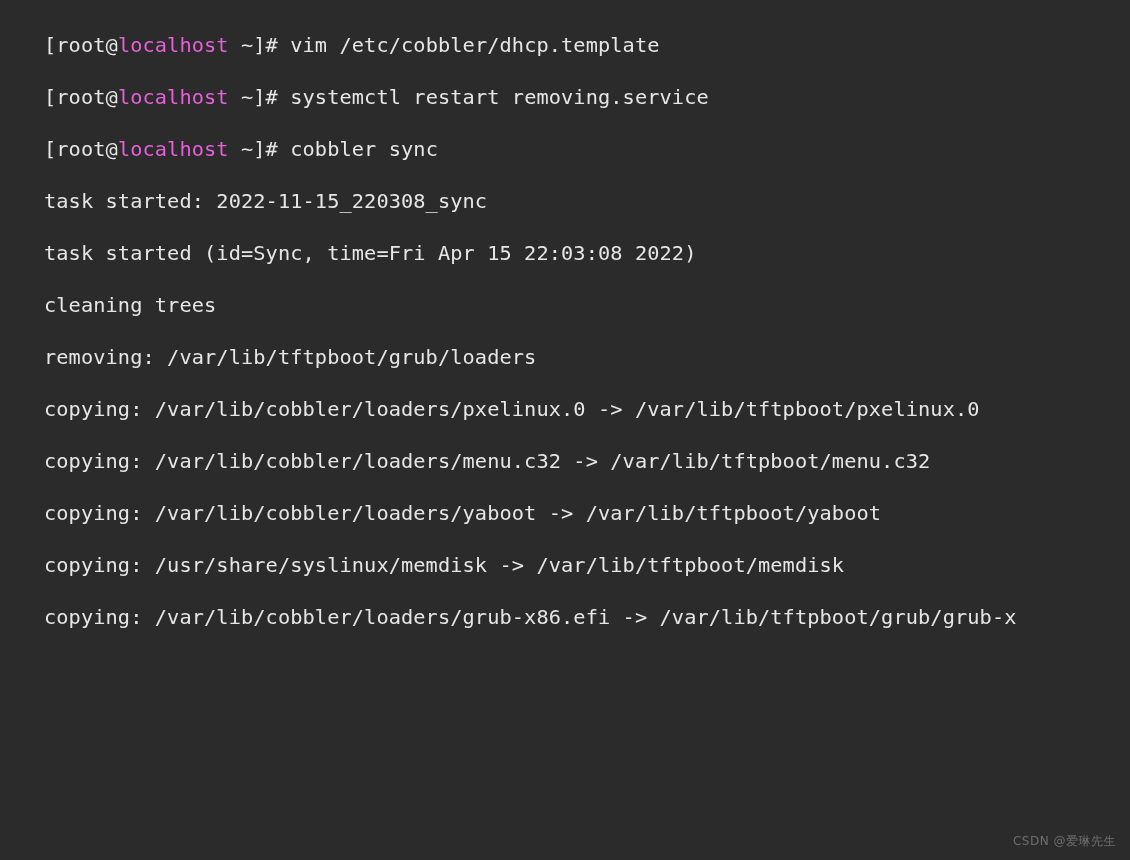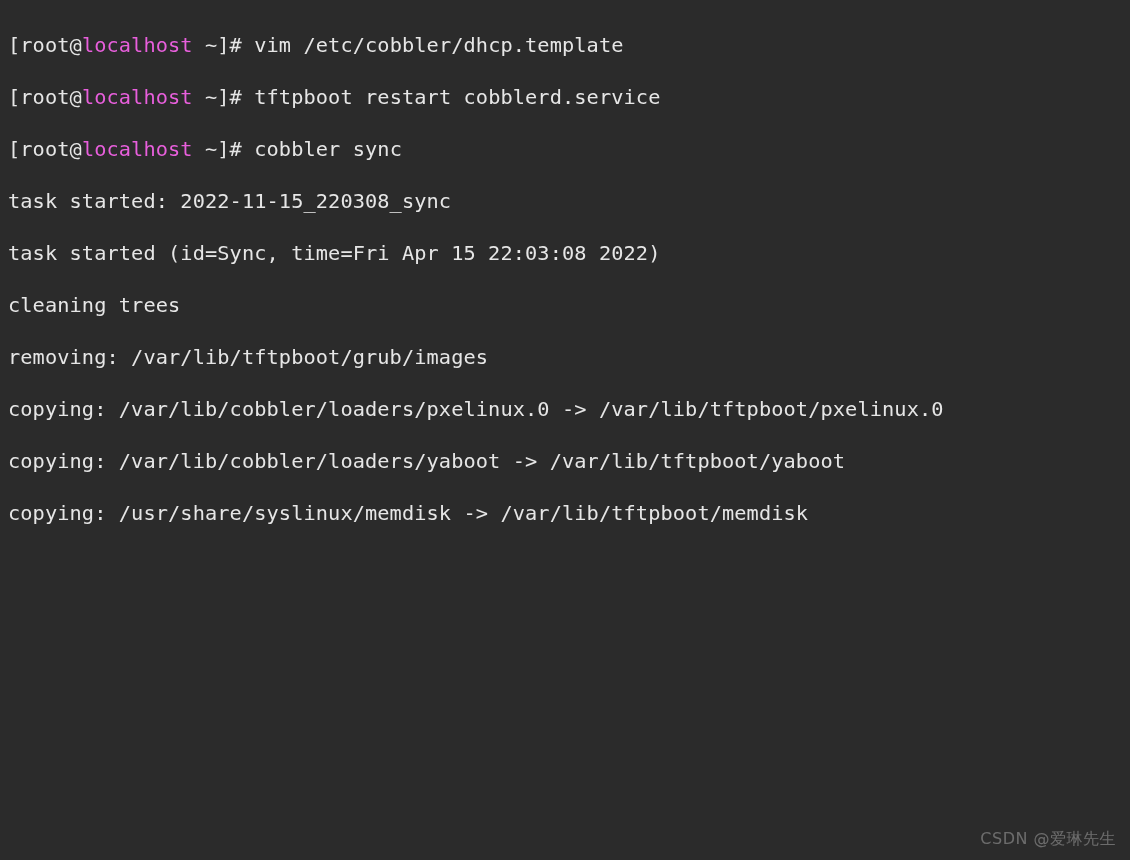--- a/index.html
+++ b/index.html
@@ -21,40 +21,42 @@
     letter-spacing: 0.1px;
   }
   .wh { color: #e6e6e6; }
   .mag { color: #e85fdc; }
   .watermark {
     position: absolute;
     right: 14px;
     bottom: 10px;
     color: rgba(230,230,230,0.35);
     font-family: "DejaVu Sans", Arial, sans-serif;
-    font-size: 16px;
+    font-size: 12px;
     letter-spacing: 0.5px;
     pointer-events: none;
   }
-  .line { display: block; }
+  .line { display: block; margin-left: 36px; }
 </style>
 </head>
 <body>
 
 <div class="terminal">
 <span class="line"><span class="wh">[</span><span class="wh">root</span><span class="wh">@</span><span class="mag">localhost</span><span class="wh"> ~]# </span><span class="wh">vim /etc/cobbler/dhcp.template</span></span>
-<span class="line"><span class="wh">[</span><span class="wh">root</span><span class="wh">@</span><span class="mag">localhost</span><span class="wh"> ~]# </span><span class="wh">tftpboot restart cobblerd.service</span></span>
+<span class="line"><span class="wh">[</span><span class="wh">root</span><span class="wh">@</span><span class="mag">localhost</span><span class="wh"> ~]# </span><span class="wh">systemctl restart removing.service</span></span>
 <span class="line"><span class="wh">[</span><span class="wh">root</span><span class="wh">@</span><span class="mag">localhost</span><span class="wh"> ~]# </span><span class="wh">cobbler sync</span></span>
 <span class="line">task started: 2022-11-15_220308_sync</span>
 <span class="line">task started (id=Sync, time=Fri Apr 15 22:03:08 2022)</span>
 <span class="line">cleaning trees</span>
-<span class="line">removing: /var/lib/tftpboot/grub/images</span>
+<span class="line">removing: /var/lib/tftpboot/grub/loaders</span>
 <span class="line">copying: /var/lib/cobbler/loaders/pxelinux.0 -&gt; /var/lib/tftpboot/pxelinux.0</span>
+<span class="line">copying: /var/lib/cobbler/loaders/menu.c32 -&gt; /var/lib/tftpboot/menu.c32</span>
 <span class="line">copying: /var/lib/cobbler/loaders/yaboot -&gt; /var/lib/tftpboot/yaboot</span>
 <span class="line">copying: /usr/share/syslinux/memdisk -&gt; /var/lib/tftpboot/memdisk</span>
+<span class="line">copying: /var/lib/cobbler/loaders/grub-x86.efi -&gt; /var/lib/tftpboot/grub/grub-x</span>
 
 
 
 
 
 
 
 
 
 

